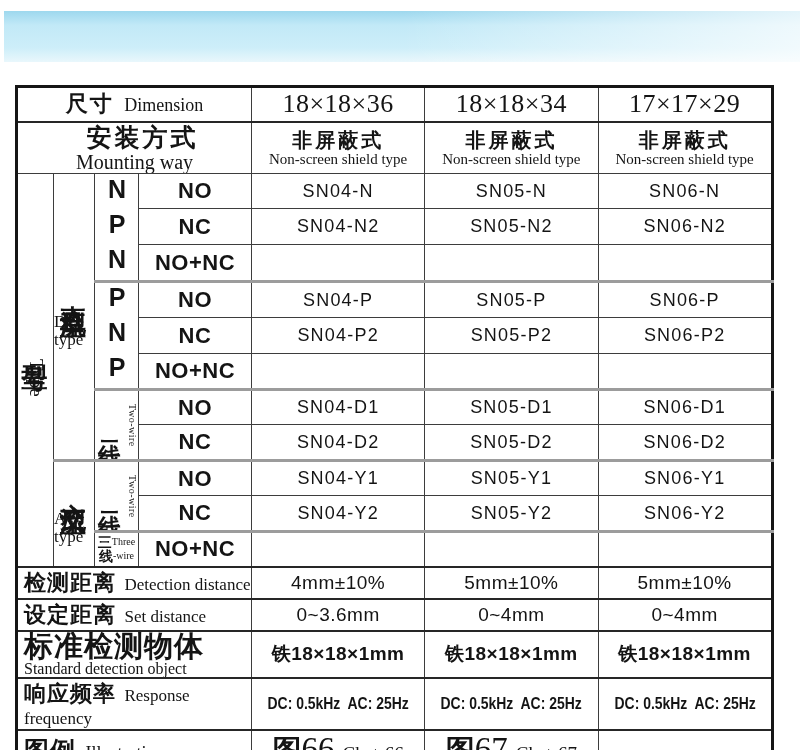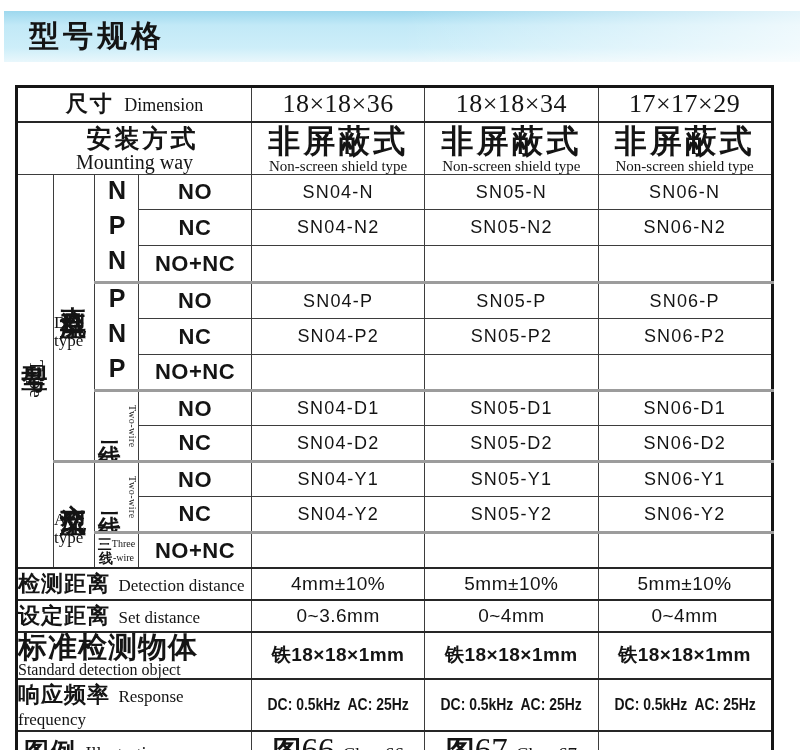--- a/index.html
+++ b/index.html
@@ -32,21 +32,21 @@
   tr.sect > td{border-top:2px solid #262626;}
 
   
   .dim-label .cjk{font-size:22px;font-weight:bold;letter-spacing:2px;}
   .dim-label .en{font-family:"Liberation Serif",serif;font-size:18px;margin-left:6px;}
   .dim-val{font-family:"Liberation Serif",serif;font-size:26px;letter-spacing:0.5px;}
 
   
   .mount-label .cjk{display:block;font-size:25px;font-weight:bold;letter-spacing:3px;line-height:1.1;margin-left:16px;}
   .mount-label .en{display:block;font-family:"Liberation Serif",serif;font-size:20px;line-height:1.0;}
-  .mount-cell .cjk{display:block;font-size:32px;font-weight:bold;letter-spacing:3px;line-height:1.15;}
+  .mount-cell .cjk{display:block;font-size:20px;font-weight:bold;letter-spacing:3px;line-height:1.15;}
   .mount-cell .en{display:block;font-family:"Liberation Serif",serif;font-size:15px;line-height:1.0;}
 
   
   .cf{display:flex;flex-direction:column;align-items:center;justify-content:center;}
   .rf{display:flex;flex-direction:row;align-items:center;justify-content:center;}
   .vcjk{writing-mode:vertical-rl;text-orientation:upright;}
   .vlat{writing-mode:vertical-rl;}
 
   .type-col .vcjk{font-size:26px;font-weight:bold;letter-spacing:4px;}
   .type-col .vlat{font-family:"Liberation Serif",serif;font-size:19px;margin-top:8px;}
@@ -60,21 +60,21 @@
   .wire2 .vlat{font-family:"Liberation Serif",serif;font-size:10px;letter-spacing:0.5px;margin-left:1px;}
 
   .wire3 .line{display:flex;align-items:center;justify-content:center;line-height:1.0;}
   .wire3 .c{font-size:14px;font-weight:bold;}
   .wire3 .e{font-family:"Liberation Serif",serif;font-size:10px;}
 
   .out-cell{font-size:22px;font-weight:bold;letter-spacing:0.5px;}
   .model-cell{font-size:18px;letter-spacing:1.2px;}
 
   
-  .spec-label{text-align:left;}
+  .spec-label{text-align:left;padding-left:6px;}
   .spec-label .cjk{font-size:22px;font-weight:bold;letter-spacing:1px;}
   .spec-label .en{font-family:"Liberation Serif",serif;font-size:17px;margin-left:4px;}
   .spec-label.two-line .cjk{display:block;font-size:29px;line-height:1.0;}
   .spec-label.two-line .en{display:block;font-size:16px;line-height:1.0;margin-left:0;}
   .spec-val{font-size:19px;letter-spacing:0.5px;}
   .std-val{font-size:19px;font-weight:bold;letter-spacing:0.5px;}
   .cond{display:inline-block;font-size:17px;font-weight:bold;white-space:pre;transform:scaleX(0.82);transform-origin:center;}
 
   
   .ill-label{text-align:left;padding-left:6px;}
@@ -83,21 +83,20 @@
   .ill-cell .rf{align-items:baseline;}
   .ill-cell .glyph{font-size:29px;font-weight:bold;}
   .ill-cell .num{font-family:"Liberation Serif",serif;font-size:33px;}
   .ill-cell .cap{font-family:"Liberation Serif",serif;font-size:19px;margin-left:8px;}
   .dash-cell{font-family:"Liberation Serif",serif;font-size:26px;}
 </style>
 </head>
 <body>
 
 <div class="band">
-  <span class="cn">型号规格</span>
 </div>
 
 <table>
   <colgroup>
     <col style="width:37px">
       <col style="width:41px">
       <col style="width:44px">
       <col style="width:113px">
     <col style="width:158px">
       <col style="width:157px">

